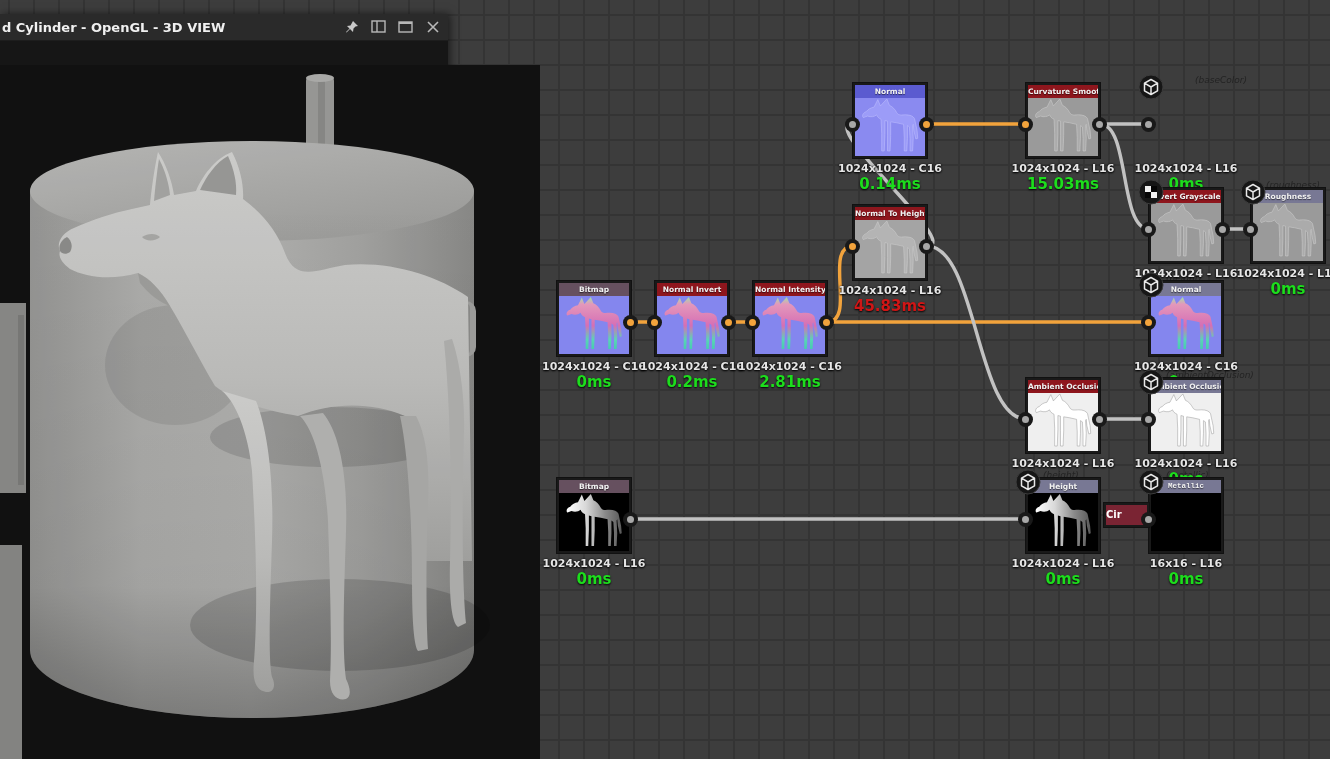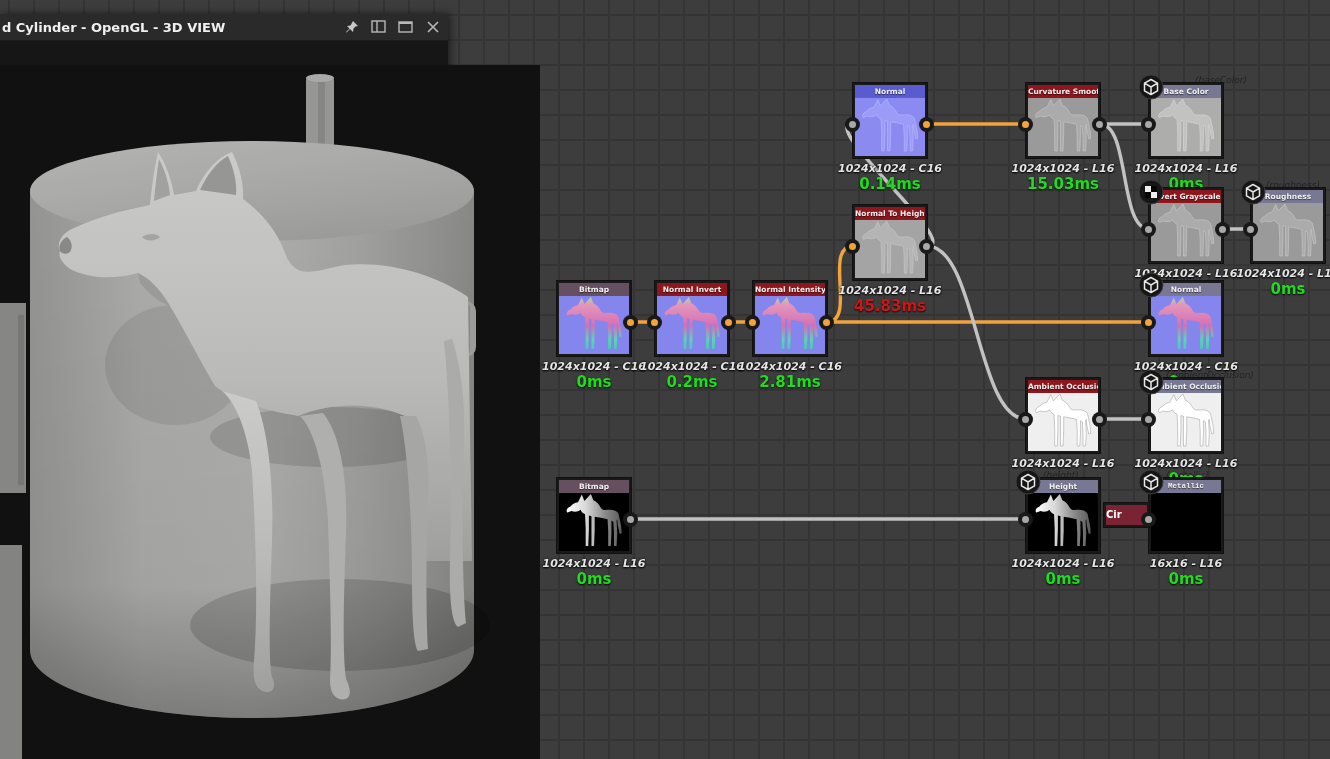--- a/index.html
+++ b/index.html
@@ -38,21 +38,21 @@
 
   .port{position:absolute;z-index:3;width:15px;height:15px;border-radius:50%;
     background:#191919;}
   .port::after{content:"";position:absolute;left:4px;top:4px;width:7px;height:7px;
     border-radius:50%;}
   .port-grey::after{background:#a8a8a8;}
   .port-orange::after{background:#f2a33c;}
 
   .node-size{position:absolute;z-index:2;width:160px;text-align:center;
     font-size:11px;font-weight:bold;color:#e6e6e6;
-    text-shadow:0 1px 2px #000,0 0 2px #000;white-space:nowrap;font-style:italic;}
+    text-shadow:0 1px 2px #000,0 0 2px #000;white-space:nowrap;}
   .node-time{position:absolute;z-index:2;width:160px;text-align:center;
     font-size:15px;font-weight:bold;text-shadow:0 1px 2px #000;}
   .time-green{color:#1ddd1d;}
   .time-red{color:#cf1616;}
 
   
   #view-window{position:absolute;left:0;top:14px;width:448px;height:745px;
     z-index:10;background:#161616;box-shadow:2px 0 8px rgba(0,0,0,.55);}
   #title-bar{height:26px;background:#2a2a2a;display:flex;align-items:center;
     border-bottom:1px solid #1d1d1d;}
@@ -189,29 +189,20 @@
         <svg viewBox="0 0 100 84" preserveAspectRatio="none">
           <rect x="0" y="0" width="100" height="84" fill="#9a9a9a"></rect>
           <use href="#dog" x="5" y="-6" width="92" height="92" fill="#ababab" stroke="#d2d2d2" stroke-width="0.8"></use>
         </svg>
       </div>
     </div>
     <div class="port port-orange" style="left: 1018px; top: 117px;"></div>
     <div class="port port-grey" style="left: 1092px; top: 117px;"></div>
     <div class="node-size" style="left: 983px; top: 162px;">1024x1024 - L16</div>
     <div class="node-time time-green" style="left: 983px; top: 175px;">15.03ms</div>
-    <div class="node" style="left: 1149px; top: 83px;">
-      <div class="node-header hdr-output">Base Color</div>
-      <div class="node-thumb">
-        <svg viewBox="0 0 100 84" preserveAspectRatio="none">
-          <rect x="0" y="0" width="100" height="84" fill="#adadab"></rect>
-          <use href="#dog" x="5" y="-6" width="92" height="92" fill="#c2c2c0" stroke="#e0e0e0" stroke-width="0.8"></use>
-        </svg>
-      </div>
-    </div>
     <div class="port port-grey" style="left: 1141px; top: 117px;"></div>
     <div class="node-size" style="left: 1106px; top: 162px;">1024x1024 - L16</div>
     <div class="node-time time-green" style="left: 1106px; top: 175px;">0ms</div>
     <svg class="badge-icon" viewBox="0 0 26 26" style="left: 1138px; top: 74px;">
       <circle cx="13" cy="13" r="12" fill="#161616" stroke="#3c3c3c" stroke-width="1"></circle>
       <path d="M13,5.5 L19.5,9.2 L19.5,16.8 L13,20.5 L6.5,16.8 L6.5,9.2 Z M6.5,9.2 L13,13 L19.5,9.2 M13,13 L13,20.5" fill="none" stroke="#e8e8e8" stroke-width="1.5" stroke-linejoin="round"></path>
     </svg>
     <div class="badge-tag" style="left: 1166px; top: 75px; margin-left: 29px;">(baseColor)</div>
     <div class="node" style="left: 1149px; top: 188px;">
       <div class="node-header hdr-red">Invert Grayscale</div>

